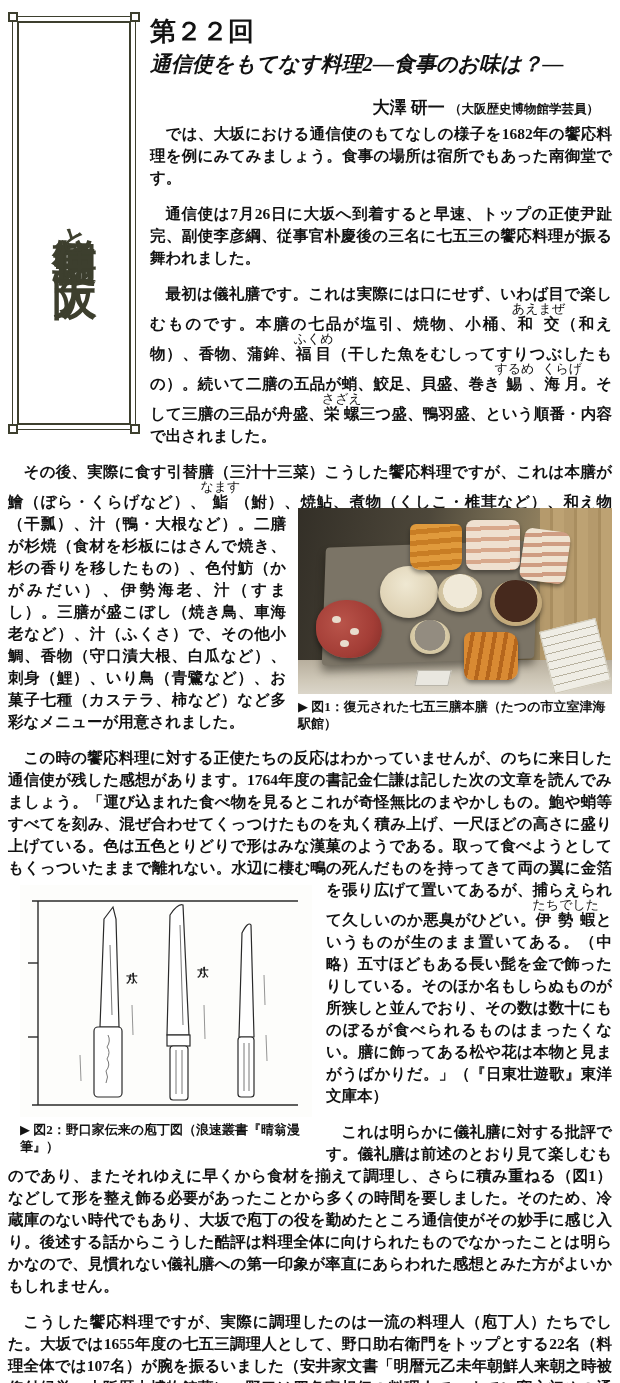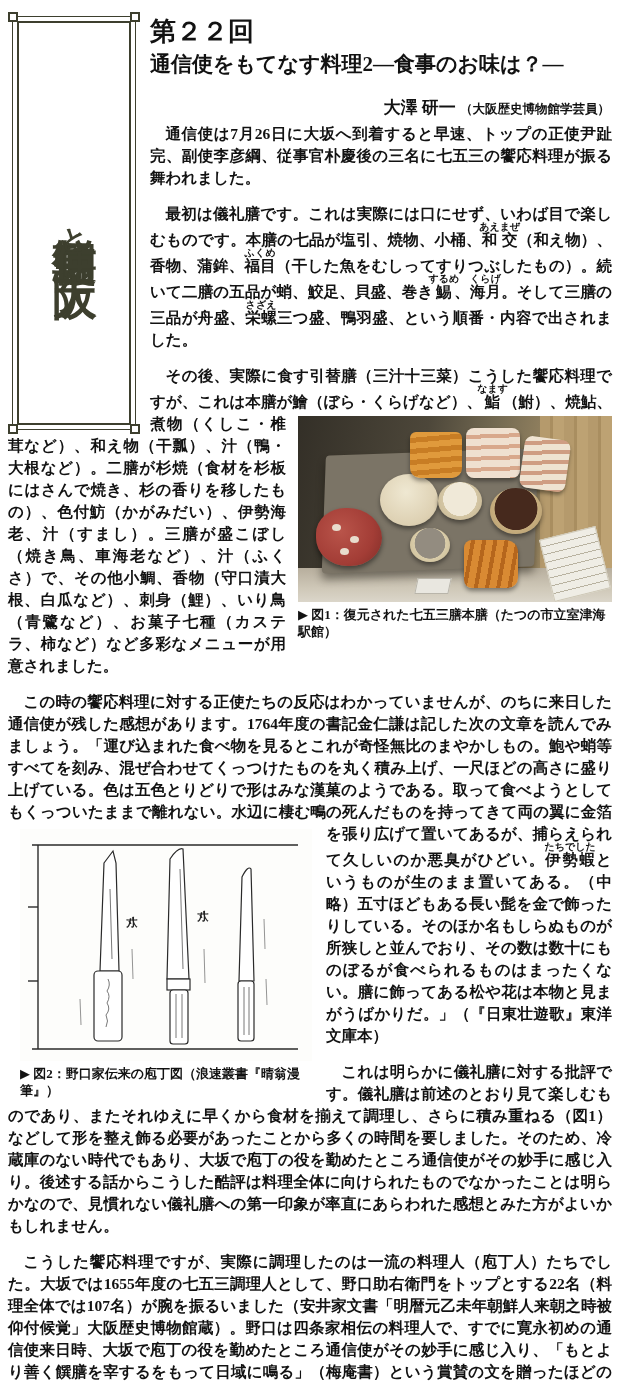--- a/index.html
+++ b/index.html
@@ -45,33 +45,33 @@
     line-height:1.0;
     letter-spacing:1px;
     font-weight:700;
     white-space:nowrap;
   }
   .banner-text .connector { font-size:27px; letter-spacing:0; }
 
   
   .header { padding-top:10px; }
   .series-no { font-size:26px; line-height:1.25; }
-  .article-title { font-size:21px; line-height:1.3; margin-top:2px; }
-  .author-line { text-align:right; margin:18px 2px 4px 0; font-size:17px; }
+  .article-title { font-size:21px; line-height:1.3; margin-top:2px;font-style:italic; }
+  .author-line { text-align:right; margin:18px 13px 4px 0; font-size:17px; }
   .author-affil { font-size:12.5px; }
 
   
   p.body-p {
     margin:0 0 14px 0;
     font-size:15.5px;
     line-height:1.42;
     text-indent:1em;
     text-align:justify;
   }
-  ruby rt { font-size:10px; font-weight:700; letter-spacing:0; }
+  ruby rt { font-size:13px; font-weight:400; letter-spacing:0; }
 
   
   .fig1 {
     float:right; display:block;
     width:314px;
     margin:3px 0 4px 12px;
     text-indent:0;
   }
   .photo {
     display:block; position:relative;
@@ -147,20 +147,21 @@
       <div class="banner-text"><span>朝鮮通信使</span><span class="connector">と</span><span>大阪</span></div>
     </div>
   </div>
 
   <div class="header">
     <div class="series-no">第２２回</div>
     <div class="article-title">通信使をもてなす料理2―食事のお味は？―</div>
     <div class="author-line"><span>大澤 研一</span> <span class="author-affil">（大阪歴史博物館学芸員）</span></div>
   </div>
 
+  <p class="body-p">では、大坂における通信使のもてなしの様子を1682年の饗応料理を例にみてみましょう。食事の場所は宿所でもあった南御堂です。</p>
 
   <p class="body-p">通信使は7月26日に大坂へ到着すると早速、トップの正使尹趾完、副使李彦綱、従事官朴慶後の三名に七五三の饗応料理が振る舞われました。</p>
 
   <p class="body-p"><span>最初は儀礼膳です。これは実際には口にせず、いわば目で楽しむものです。本膳の七品が塩引、焼物、小桶、</span><ruby><span>和交</span><rt>あえまぜ</rt></ruby><span>（和え物）、香物、蒲鉾、</span><ruby><span>福目</span><rt>ふくめ</rt></ruby><span>（干した魚をむしってすりつぶしたもの）。続いて二膳の五品が蛸、鮫足、貝盛、巻き</span><ruby><span>鯣</span><rt>するめ</rt></ruby><span>、</span><ruby><span>海月</span><rt>くらげ</rt></ruby><span>。そして三膳の三品が舟盛、</span><ruby><span>栄螺</span><rt>さざえ</rt></ruby><span>三つ盛、鴨羽盛、という順番・内容で出されました。</span></p>
 
   <p class="body-p"><span>その後、実際に食す引替膳（三汁十三菜）こうした饗応料理ですが、これは本膳が鱠（ぼら・くらげなど）、</span><ruby><span>鮨</span><rt>なます</rt></ruby><span>（鮒）、焼鮎、煮物</span><span class="fig1">
         <span class="photo">
           <span class="ph-wood"></span>
           <span class="ph-shelf"></span>
           <span class="ph-tray"></span>

